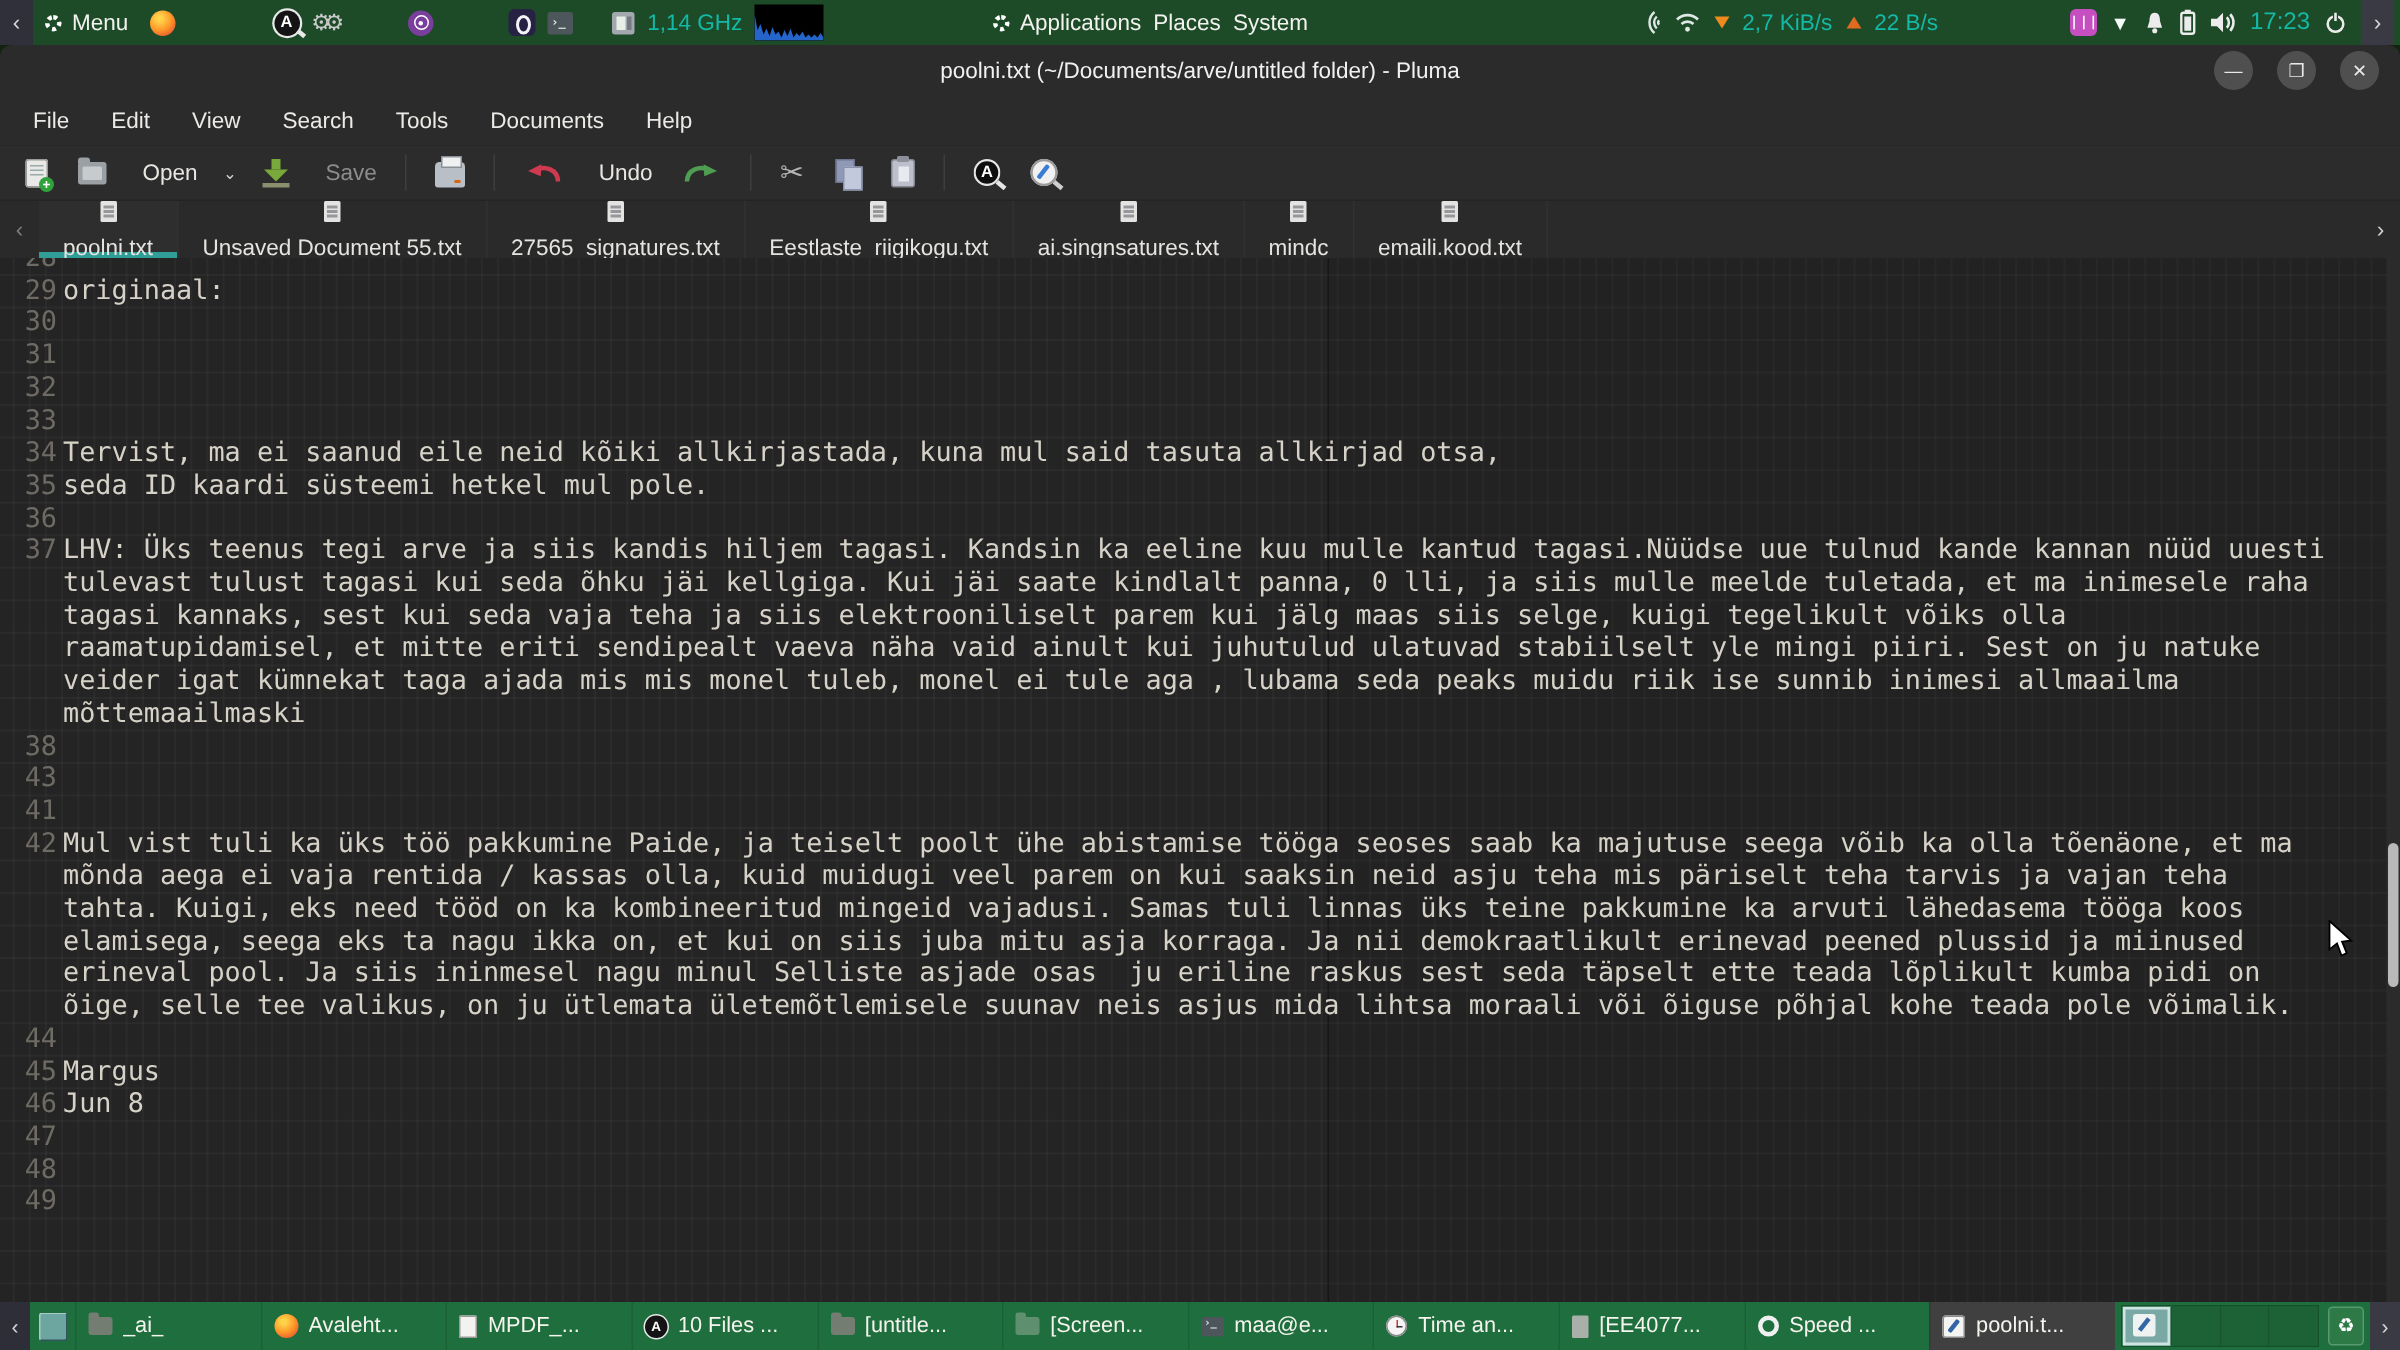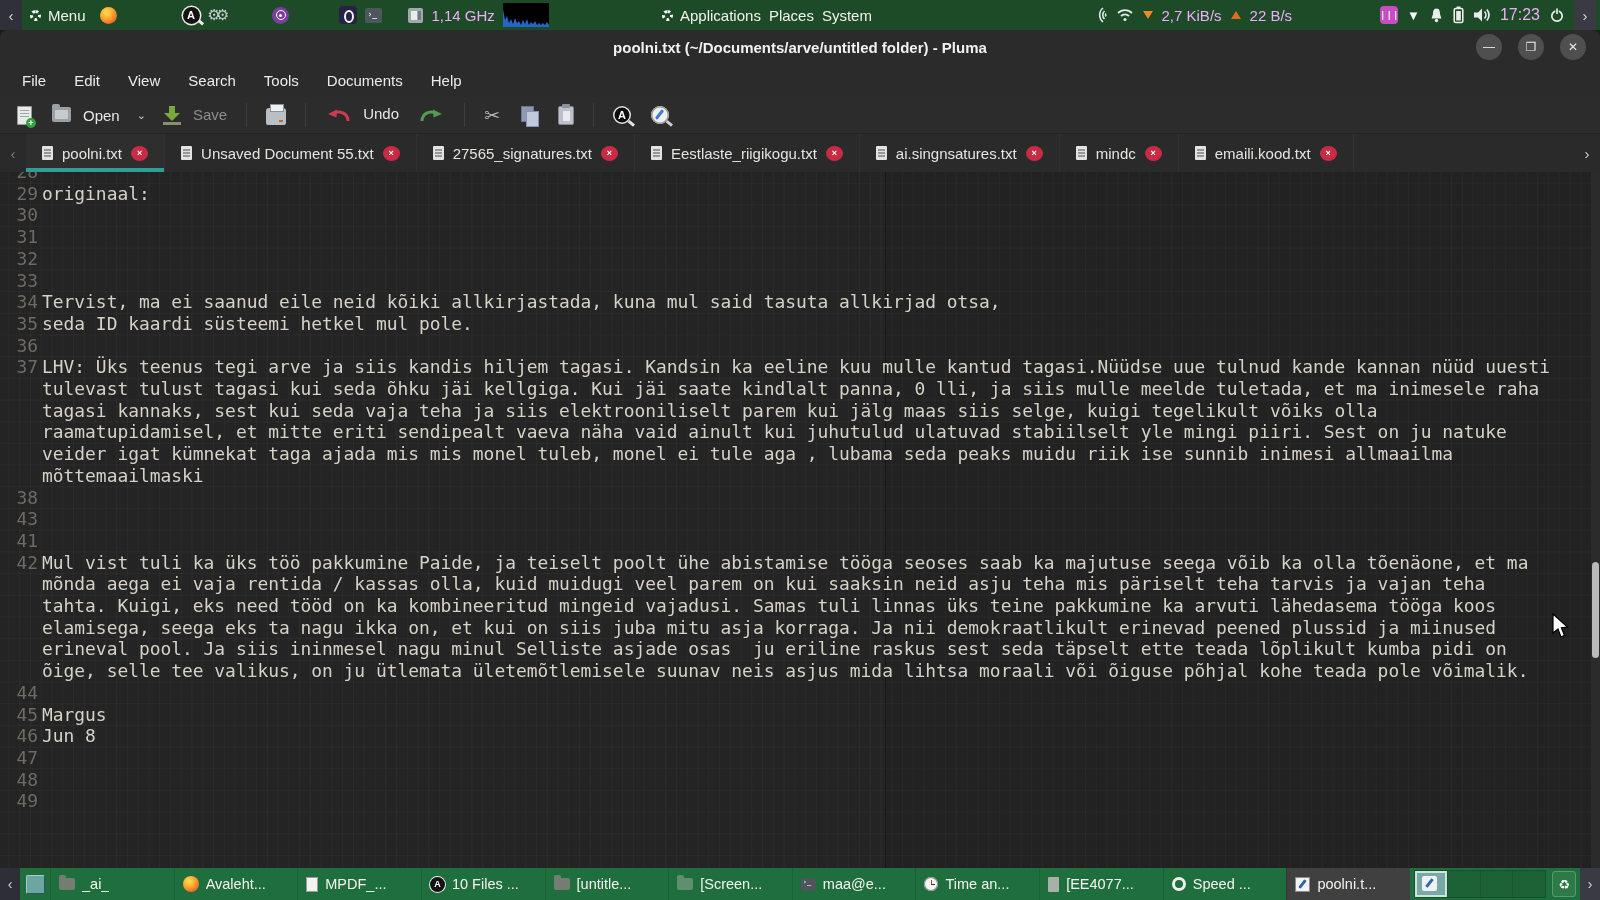--- a/index.html
+++ b/index.html
@@ -32,35 +32,35 @@
   .ic-chip { position:relative; width:15px; height:15px; background:#a2a8ad; border-radius:2px; display:inline-block; }
   .ic-chip::before{ content:""; position:absolute; left:3px; top:3px; right:6px; bottom:3px; background:#e7efe6; }
   .ic-chip::after{ content:""; position:absolute; right:2px; top:3px; width:3px; bottom:3px; background:#747b80; }
   .cpu-graph { display:inline-block; width:46px; height:24px; background:#000; }
   .net-arrow-down{ width:0; height:0; border-left:5px solid transparent; border-right:5px solid transparent; border-top:8px solid #ef8b1e; display:inline-block;}
   .net-arrow-up{ width:0; height:0; border-left:5px solid transparent; border-right:5px solid transparent; border-bottom:8px solid #e06a20; display:inline-block;}
   .ic-pink { position:relative; width:18px; height:18px; border-radius:4px; background:#c54ec0; display:inline-block; }
   .ic-pink::before{ content:"|||"; position:absolute; inset:0; color:#fff; font:bold 9px/18px "DejaVu Sans Mono",monospace; text-align:center; letter-spacing:1px; }
   .ic-tri { color:#f4fbf9; font-size:13px; }
   .tp-gap { width:70px; }
-  .panel-text { color:#f0abfc; }
+  .panel-text { color:#14b8a6; }
 
   
   .titlebar { position:relative; height:34px; background:#2b2b2b; border-radius:8px 8px 0 0; display:flex; align-items:center; justify-content:center; }
-  .title-text { color:#f1f1f1; font-size:15px; font-weight:700;text-align:right; }
+  .title-text { color:#f1f1f1; font-size:15px; font-weight:400;text-align:right; }
   .win-controls { position:absolute; right:14px; top:4px; display:flex; gap:16px; }
   .wbtn { width:26px; height:26px; border-radius:50%; background:#4f4f4f; color:#e9e9e9; display:flex; align-items:center; justify-content:center; font-size:12px; cursor:pointer; }
 
   
   .menubar { height:33px; background:#2b2b2b; display:flex; align-items:center; padding-left:8px; list-style:none; }
   .menu-item { color:#eceae6; font-size:15px; padding:6px 14px; cursor:pointer; }
 
   
   .toolbar { height:37px; background:#2c2c2c; display:flex; align-items:center; gap:6px; padding:0 10px; border-bottom:1px solid #242424; }
-  .tbtn { display:flex; gap:12px; padding:3px 7px; border-radius:3px; cursor:pointer; color:#e8e6e2; font-size:15px; }
+  .tbtn { display:flex; align-items:center; gap:24px; padding:3px 7px; border-radius:3px; cursor:pointer; color:#e8e6e2; font-size:15px; }
   .tbtn .lbl-disabled { color:#8d8d8d; }
   .tsep { width:1px; height:24px; background:#3e3e3e; margin:0 6px; }
   .tb-new { position:relative; width:15px; height:19px; background:#e9e9e7; border-radius:2px; box-shadow:inset 0 0 0 1px #9a9a98; }
   .tb-new::before{ content:""; position:absolute; left:3px; top:4px; right:3px; height:1.5px; background:#9aa; box-shadow:0 3px 0 #9aa, 0 6px 0 #9aa; }
   .tb-new::after{ content:"+"; position:absolute; right:-4px; bottom:-3px; width:10px; height:10px; background:#2fa23c; color:#fff; border-radius:50%; font:bold 9px/10px "Liberation Sans",sans-serif; text-align:center; }
   .tb-open { position:relative; width:19px; height:15px; background:#9aa0a3; border-radius:2px; }
   .tb-open::before{ content:""; position:absolute; left:0; top:-3px; width:8px; height:4px; background:#9aa0a3; border-radius:2px 2px 0 0; }
   .tb-open::after{ content:""; position:absolute; left:3px; top:3px; width:13px; height:9px; background:#c6cbce; border-radius:1px; }
   .tb-chev { color:#cfcfcf; font-size:11px; padding:0 4px; }
   .tb-save { position:relative; width:18px; height:19px; border-bottom:3px solid #8b8f6e; }
@@ -81,21 +81,21 @@
   .tb-replace { position:relative; width:18px; height:18px; border-radius:50%; background:#f0f0f0; box-shadow:inset 0 0 0 1.5px #9a9a9a; }
   .tb-replace::before{ content:""; position:absolute; left:7px; top:3px; width:3px; height:11px; background:#3b7bd4; transform:rotate(38deg); border-radius:1px; }
   .tb-replace::after{ content:""; position:absolute; width:7px; height:2.5px; background:#cfcfcf; right:-4px; bottom:0; transform:rotate(40deg); }
 
   
   .tabbar { height:38px; background:#2a2a2a; display:flex; align-items:stretch; }
   .tab-scroll { width:26px; display:flex; align-items:center; justify-content:center; font-size:15px; cursor:pointer; }
   .tab-scroll.left { color:#7d7d7d; }
   .tab-scroll.right { color:#d2d2d2; margin-left:auto; }
   .tabs { display:flex; align-items:stretch; }
-  .tab { display:flex; align-items:center; gap:9px; padding:0 16px; color:#e6e4e0; font-size:15px; cursor:pointer; border-right:1px solid #313131; position:relative; }
+  .tab { display:flex; align-items:center; gap:9px; padding:0 16px; color:#e6e4e0; font-size:15px; cursor:pointer; border-right:1px solid #313131; position:relative;flex-direction:column; }
   .tab.active { background:#2e2e2e; box-shadow:inset 0 -4px 0 #2f9e96; }
   .ic-doc { width:11px; height:14px; background:#e3e3e1; border-radius:1px; position:relative; flex:none; }
   .ic-doc::before{ content:""; position:absolute; left:2px; top:3px; right:2px; height:1.5px; background:#97979b; box-shadow:0 3px 0 #97979b, 0 6px 0 #97979b; }
   .ic-close { width:17px; height:15px; border-radius:50%; background:#c92b44; color:#fff; font:bold 9px/15px "Liberation Sans",sans-serif; text-align:center; cursor:pointer; flex:none; }
   .ic-close::before{ content:"×"; }
 
   
   .editor { position:relative; height:696px; background:#242424; overflow:hidden;
     background-image:
       linear-gradient(to right, rgba(255,255,255,.032) 1px, transparent 1px),

